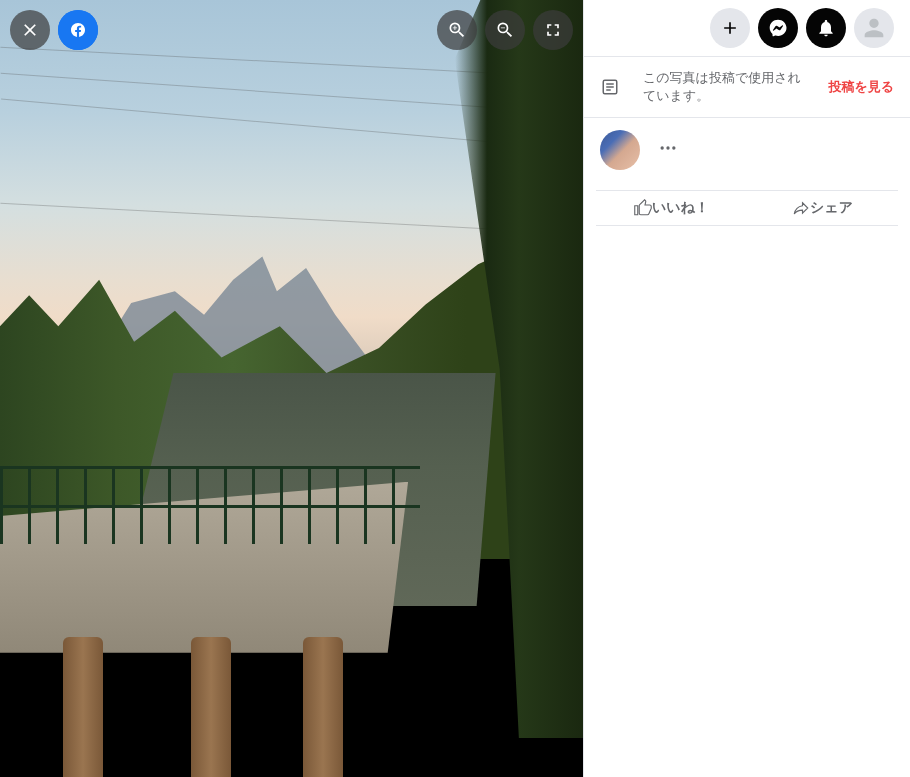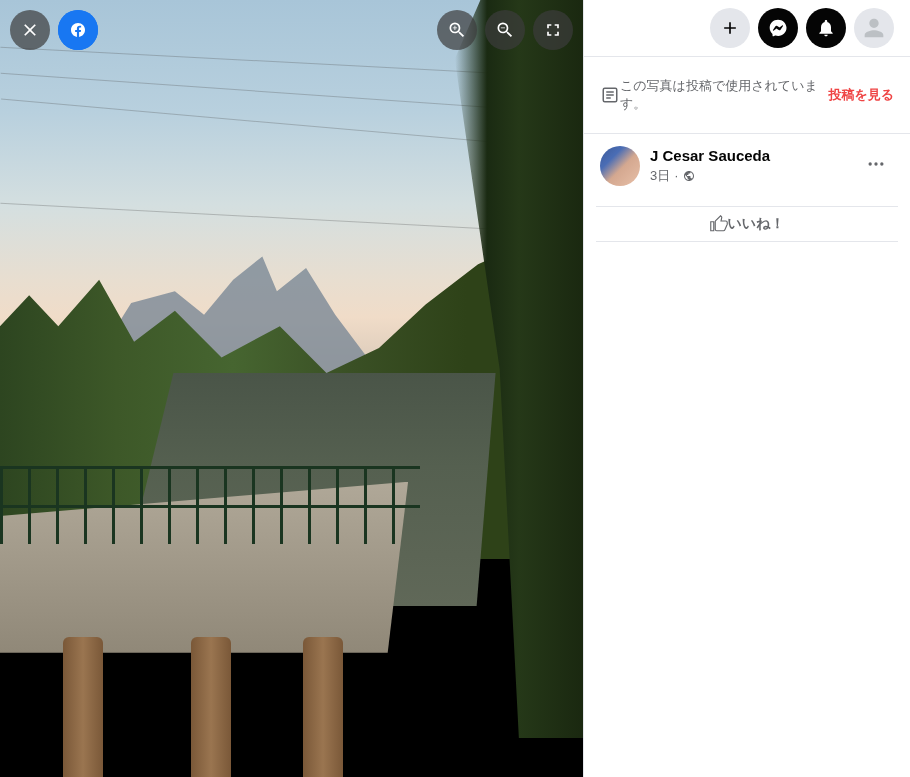--- a/index.html
+++ b/index.html
@@ -39,21 +39,21 @@
 .sidebar { width: 327px; height: 777px; border-left: 1px solid #e4e6eb; display: flex; flex-direction: column; background: #fff; }
 .sidebar-header { height: 56px; display: flex; align-items: center; justify-content: flex-end; padding: 0 16px; gap: 8px; }
 .hdr-btn { width: 40px; height: 40px; border-radius: 50%; background: #e4e6eb; display: flex; align-items: center; justify-content: center; cursor: pointer; }
 .hdr-btn svg { width: 20px; height: 20px; fill: #050505; }
 .hdr-btn.messenger { background: #050505; }
 .hdr-btn.messenger svg { fill: #fff; }
 .hdr-btn.bell { background: #050505; }
 .hdr-btn.bell svg { fill: #fff; }
 .avatar-btn { width: 40px; height: 40px; border-radius: 50%; background: #e4e6eb; display: flex; align-items: center; justify-content: center; cursor: pointer; }
 .avatar-btn svg { width: 28px; height: 28px; fill: #bcc0c4; }
-.info-bar { display: flex; align-items: center; padding: 20px 16px; border-top: 1px solid #e4e6eb; border-bottom: 1px solid #e4e6eb; gap: 0; }
+.info-bar { display: flex; align-items: center; padding: 12px 16px; border-top: 1px solid #e4e6eb; border-bottom: 1px solid #e4e6eb; gap: 23px; }
 .info-bar-icon { width: 20px; height: 20px; display: flex; align-items: center; justify-content: center; }
 .info-bar-icon svg { width: 18px; height: 18px; fill: #65676b; }
 .info-bar-text { flex: 1; font-size: 13px; color: #65676b; }
 .view-post-link { font-size: 13px; font-weight: 600; color: #ef4444; cursor: pointer; }
 .post-header { display: flex; align-items: flex-start; padding: 12px 16px; gap: 10px; }
 .post-avatar { width: 40px; height: 40px; border-radius: 50%; background: linear-gradient(135deg, #3b5998 0%, #4a6db5 30%, #d4a890 55%, #e8c0a8 100%); flex-shrink: 0; }
 .post-info { flex: 1; }
 .post-author { font-size: 15px; font-weight: 600; color: #050505; line-height: 1.3; }
 .post-meta { font-size: 13px; color: #65676b; display: flex; align-items: center; gap: 4px; margin-top: 1px; }
 .globe-icon { width: 12px; height: 12px; fill: #65676b; }
@@ -153,41 +153,37 @@
             <line x1="7" y1="12" x2="17" y2="12" stroke="#65676b" stroke-width="2"></line>
             <line x1="7" y1="16" x2="13" y2="16" stroke="#65676b" stroke-width="2"></line>
           </svg>
       </div>
       <div class="info-bar-text">この写真は投稿で使用されています。</div>
       <div class="view-post-link">投稿を見る</div>
     </div>
 
     <div class="post-header">
       <div class="post-avatar"></div>
-      <div class="post-info">
-        <div class="post-author">J Cesar Sauceda</div>
-        <div class="post-meta">
-          <span>3日</span>
-          <span> · </span>
-          <svg class="globe-icon" viewBox="0 0 24 24">
-              <path d="M12 2C6.48 2 2 6.48 2 12s4.48 10 10 10 10-4.48 10-10S17.52 2 12 2zm-1 17.93c-3.95-.49-7-3.85-7-7.93 0-.62.08-1.21.21-1.79L9 15v1c0 1.1.9 2 2 2v1.93zm6.9-2.54c-.26-.81-1-1.39-1.9-1.39h-1v-3c0-.55-.45-1-1-1H8v-2h2c.55 0 1-.45 1-1V7h2c1.1 0 2-.9 2-2v-.41c2.93 1.19 5 4.06 5 7.41 0 2.08-.8 3.97-2.1 5.39z"></path>
-            </svg>
-        </div>
-      </div>
       <div class="more-btn">
         <svg viewBox="0 0 24 24">
             <circle cx="5" cy="12" r="2"></circle>
             <circle cx="12" cy="12" r="2"></circle>
             <circle cx="19" cy="12" r="2"></circle>
           </svg>
       </div>
     </div>
 
     <div class="actions-bar">
       <div class="action-btn">
         <svg viewBox="0 0 24 24">
             <path d="M1 21h4V9H1v12zm22-11c0-1.1-.9-2-2-2h-6.31l.95-4.57.03-.32c0-.41-.17-.79-.44-1.06L14.17 1 7.59 7.59C7.22 7.95 7 8.45 7 9v10c0 1.1.9 2 2 2h9c.83 0 1.54-.5 1.84-1.22l3.02-7.05c.09-.23.14-.47.14-.73v-2z" fill="none" stroke="#65676b" stroke-width="1.5"></path>
           </svg>
         <span>いいね！</span>
       </div>
+      <div class="action-btn">
+        <svg viewBox="0 0 24 24">
+            <path d="M14 5l7 7-7 7v-4.1c-5 0-8.5 1.6-11 5.1 1-5 4-10 11-11V5z" fill="none" stroke="#65676b" stroke-width="1.5"></path>
+          </svg>
+        <span>シェア</span>
+      </div>
     </div>
   </div>
 </div>
 
 </body></html>

